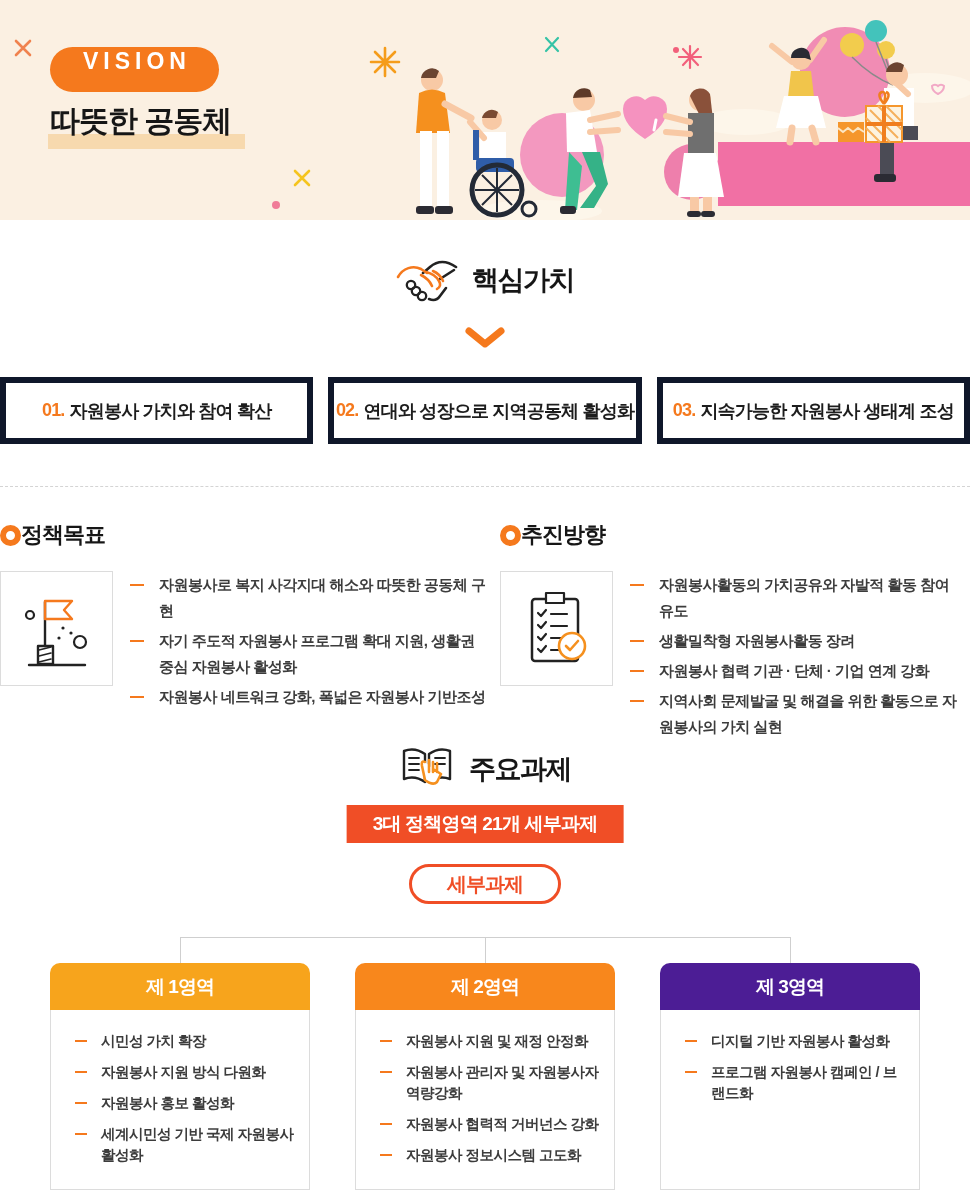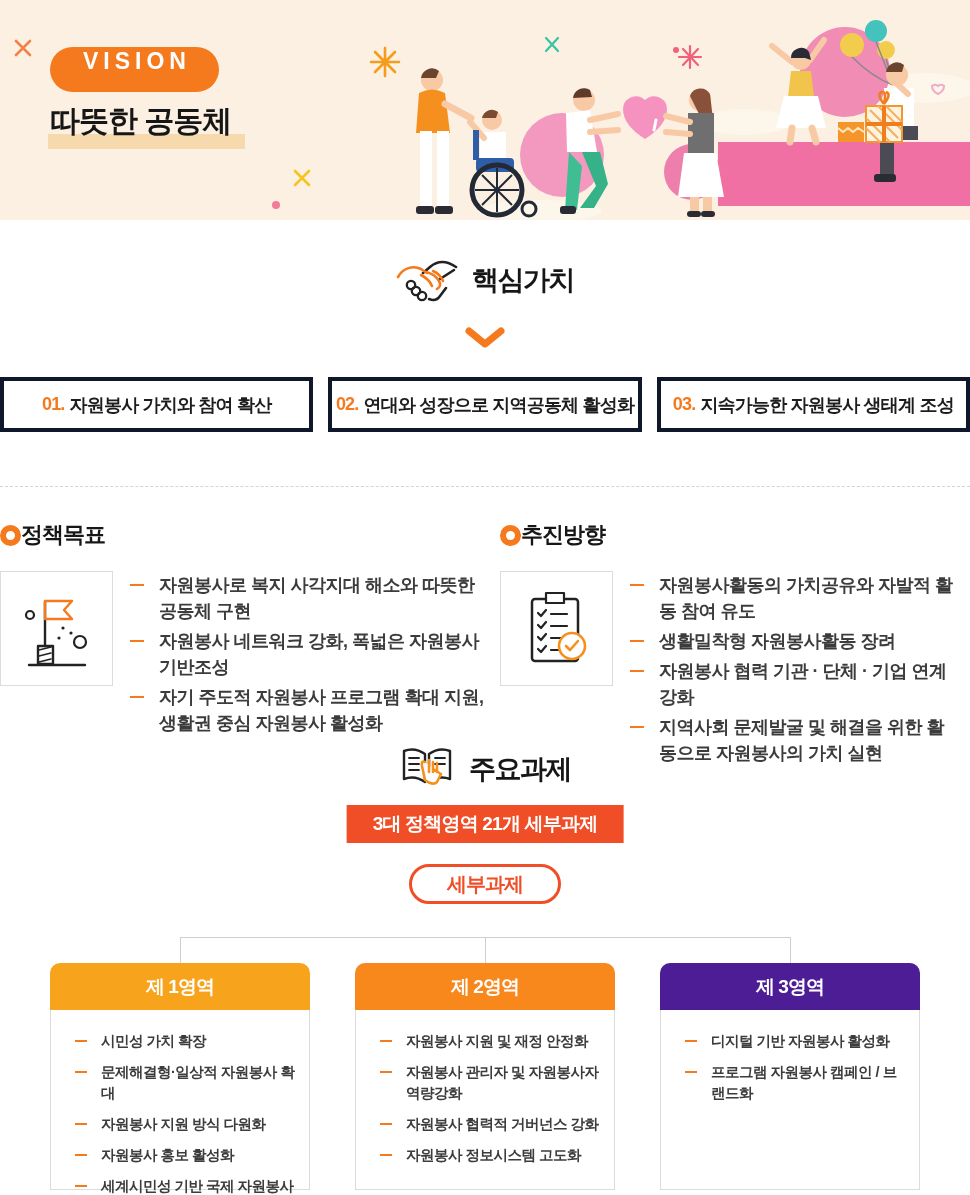--- a/index.html
+++ b/index.html
@@ -20,37 +20,37 @@
 
   
   .section-title-row{position:absolute;left:0;width:970px;display:flex;align-items:center;justify-content:center;gap:14px}
   #core-title-row{top:256px}
   #major-title-row{top:746px}
   .section-title{font-size:27px;font-weight:bold;color:#161616;letter-spacing:-1.5px}
   .chevron{position:absolute;top:327px;left:465px;width:40px;height:22px}
 
   
   .value-row{position:absolute;top:377px;left:0;width:970px;display:flex;gap:15px}
-  .value-box{flex:1;height:55px;background:#fff;border:4px solid #0f172a;display:flex;align-items:center;
+  .value-box{flex:1;height:67px;background:#fff;border:6px solid #0f172a;display:flex;align-items:center;
     justify-content:center;gap:5px;font-size:18px;letter-spacing:-0.8px;white-space:nowrap}
   .value-box .num{color:#F5791D;font-weight:bold}
   .value-box .label{color:#1d1d1d;font-weight:bold}
 
   .divider{position:absolute;top:486px;left:0;width:970px;border-top:1px dashed #D4D4D4}
 
   
   .info-col{position:absolute;top:520px}
   #goals-col{left:0;width:492px}
   #dir-col{left:500px;width:470px}
   .col-heading{display:flex;align-items:center;font-size:22px;font-weight:bold;color:#161616;letter-spacing:-1px}
   .ring{width:21px;height:21px;border:6px solid #F5791D;border-radius:50%;background:#fff;flex:none}
   .col-body{display:flex;margin-top:21px}
   .icon-box{width:113px;height:115px;border:1px solid #DCDCDC;flex:none;display:flex;align-items:center;justify-content:center;background:#fff}
   .dash-list{margin-left:17px;padding-top:1px;list-style:none}
-  .dash-list li{position:relative;padding-left:29px;font-size:18px;line-height:26px;color:#3C3C3C;
+  .dash-list li{position:relative;padding-left:29px;font-size:15px;line-height:26px;color:#3C3C3C;
     margin-bottom:4px;letter-spacing:-0.5px;font-weight:bold}
   .dash-list li::before{content:"";position:absolute;left:0;top:12px;width:14px;height:2px;background:#F5791D}
 
   
   .red-banner{position:absolute;top:805px;left:50%;transform:translateX(-50%);background:#F04E26;color:#ffffff;
     font-size:19px;font-weight:bold;height:38px;line-height:38px;padding:0 26px;letter-spacing:-0.8px;white-space:nowrap}
   .pill-btn{position:absolute;top:864px;left:50%;transform:translateX(-50%);width:152px;height:40px;background:#fff;
     border:3px solid #F04E26;border-radius:21px;color:#F04E26;font-size:20px;font-weight:bold;
     display:flex;align-items:center;justify-content:center;letter-spacing:-1px;cursor:pointer}
 
@@ -242,22 +242,22 @@
             <path d="M18,62 l12,-3 M18,68 l12,-3 M18,74 l12,-3" stroke="#222222" stroke-width="1.6"></path>
             <path d="M8,77 h56" stroke="#222222" stroke-width="2.4"></path>
             <circle cx="42" cy="40" r="1.6" fill="#222222" stroke="none"></circle>
             <circle cx="50" cy="45" r="1.6" fill="#222222" stroke="none"></circle>
             <circle cx="38" cy="50" r="1.6" fill="#222222" stroke="none"></circle>
           </g>
         </svg>
       </div>
       <ul class="dash-list" style="width:362px">
         <li>자원봉사로 복지 사각지대 해소와 따뜻한 공동체 구현</li>
+        <li>자기 주도적 자원봉사 프로그램 확대 지원, 생활권 중심 자원봉사 활성화</li>
         <li>자원봉사 네트워크 강화, 폭넓은 자원봉사 기반조성</li>
-        <li>자기 주도적 자원봉사 프로그램 확대 지원, 생활권 중심 자원봉사 활성화</li>
       </ul>
     </div>
   </div>
 
   <div class="info-col" id="dir-col">
     <div class="col-heading">
       <span class="ring"></span>
       <span>추진방향</span>
     </div>
     <div class="col-body">
@@ -303,21 +303,20 @@
   <div class="connector" id="conn-h"></div>
   <div class="connector" id="conn-v1"></div>
   <div class="connector" id="conn-v2"></div>
   <div class="connector" id="conn-v3"></div>
 
   <div class="area-col" id="area1">
     <div class="area-header">제 1영역</div>
     <div class="area-body">
       <ul class="area-list">
         <li>시민성 가치 확장</li>
-        <li>문제해결형·일상적 자원봉사 확대</li>
         <li>자원봉사 지원 방식 다원화</li>
         <li>자원봉사 홍보 활성화</li>
         <li>세계시민성 기반 국제 자원봉사 활성화</li>
       </ul>
     </div>
   </div>
 
   <div class="area-col" id="area2">
     <div class="area-header">제 2영역</div>
     <div class="area-body">

